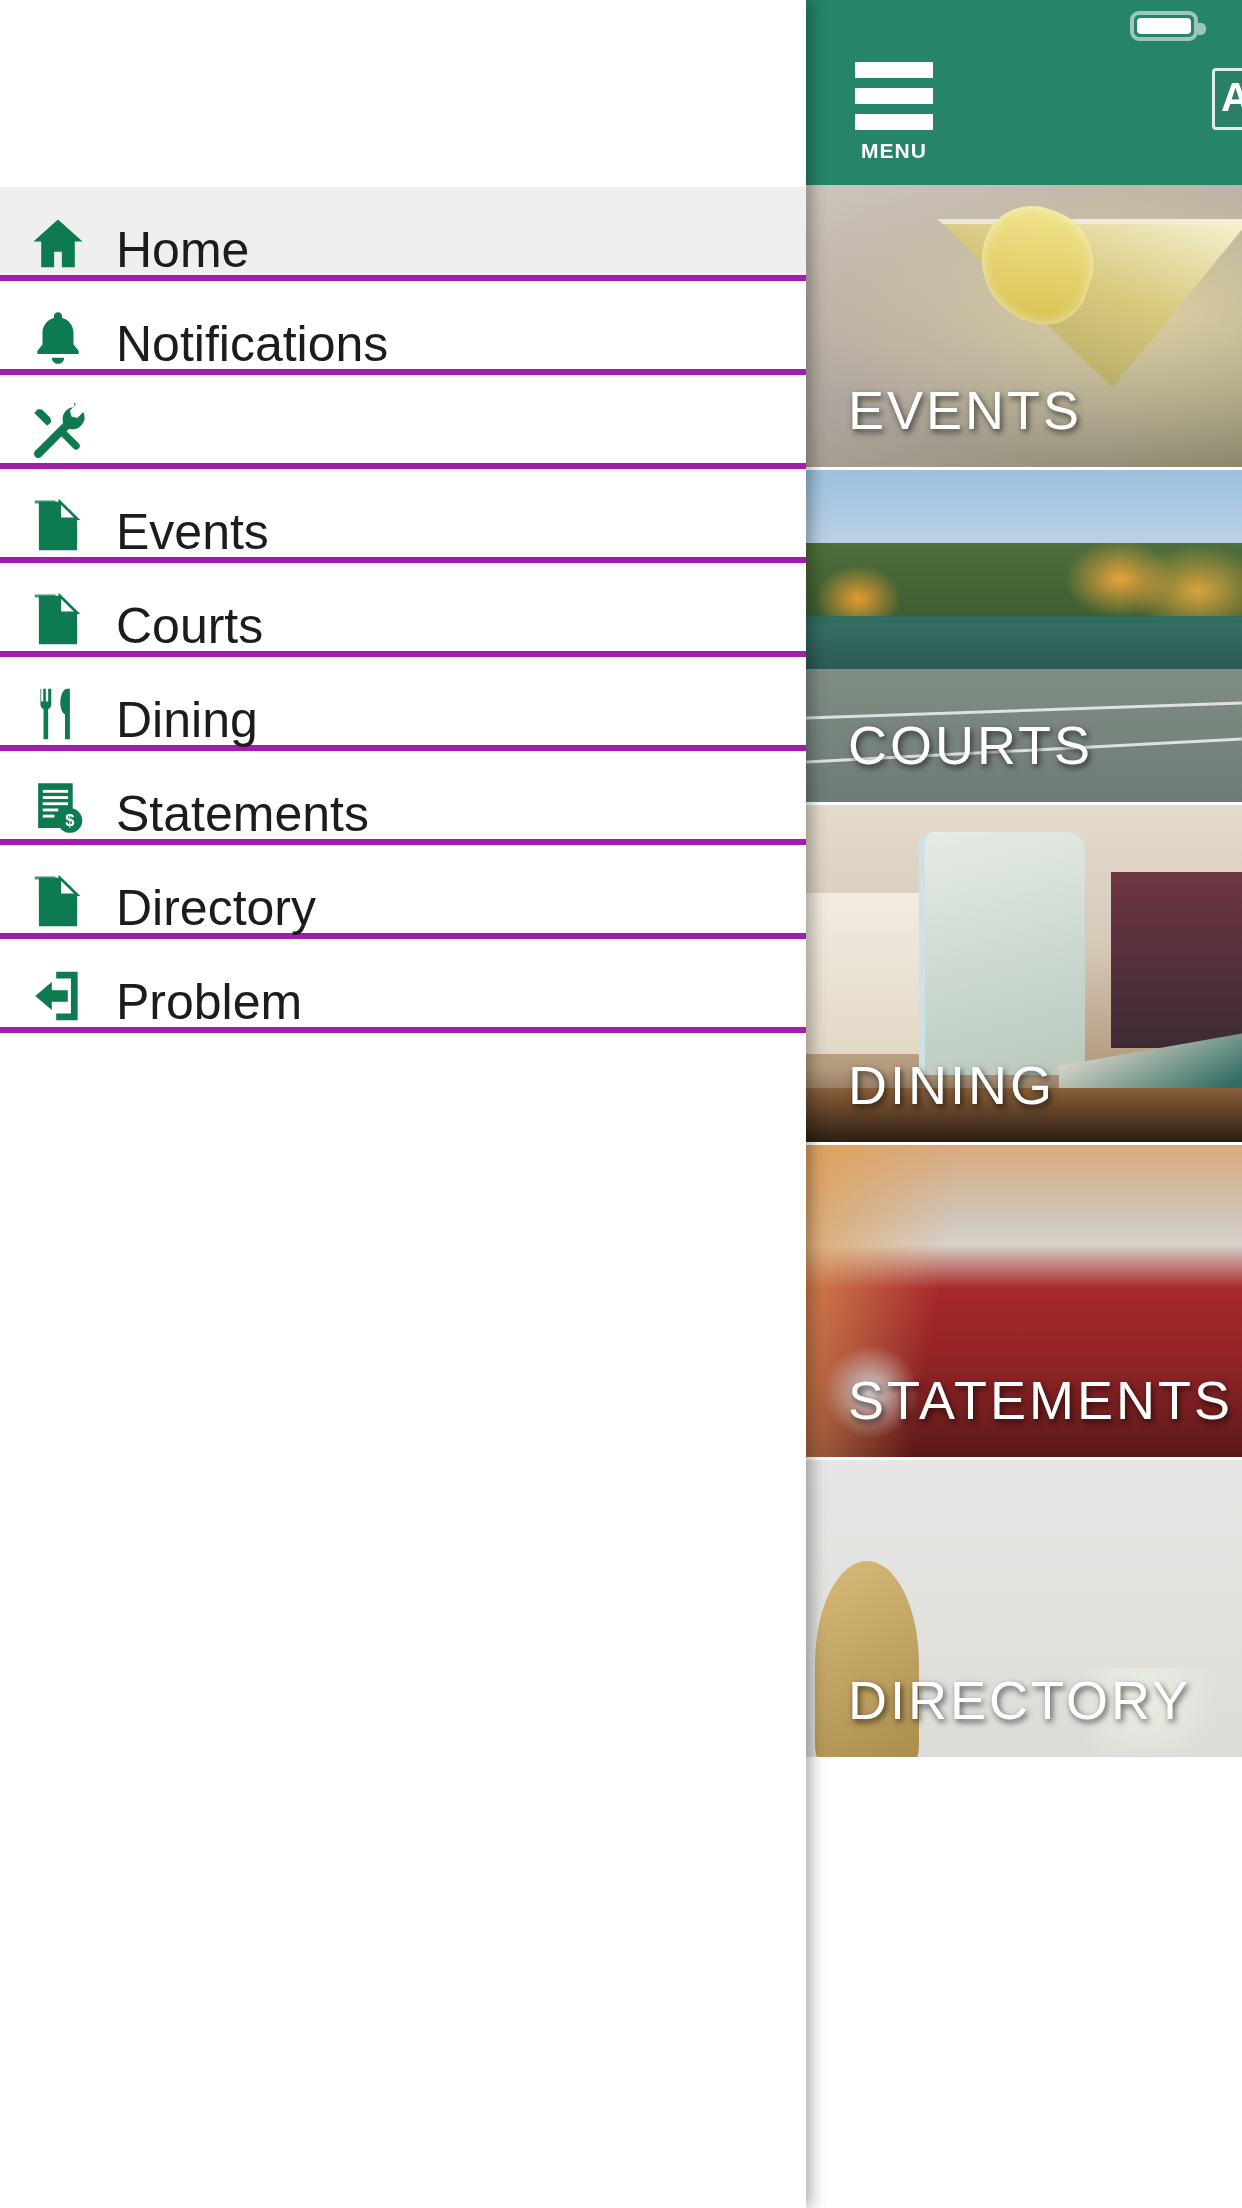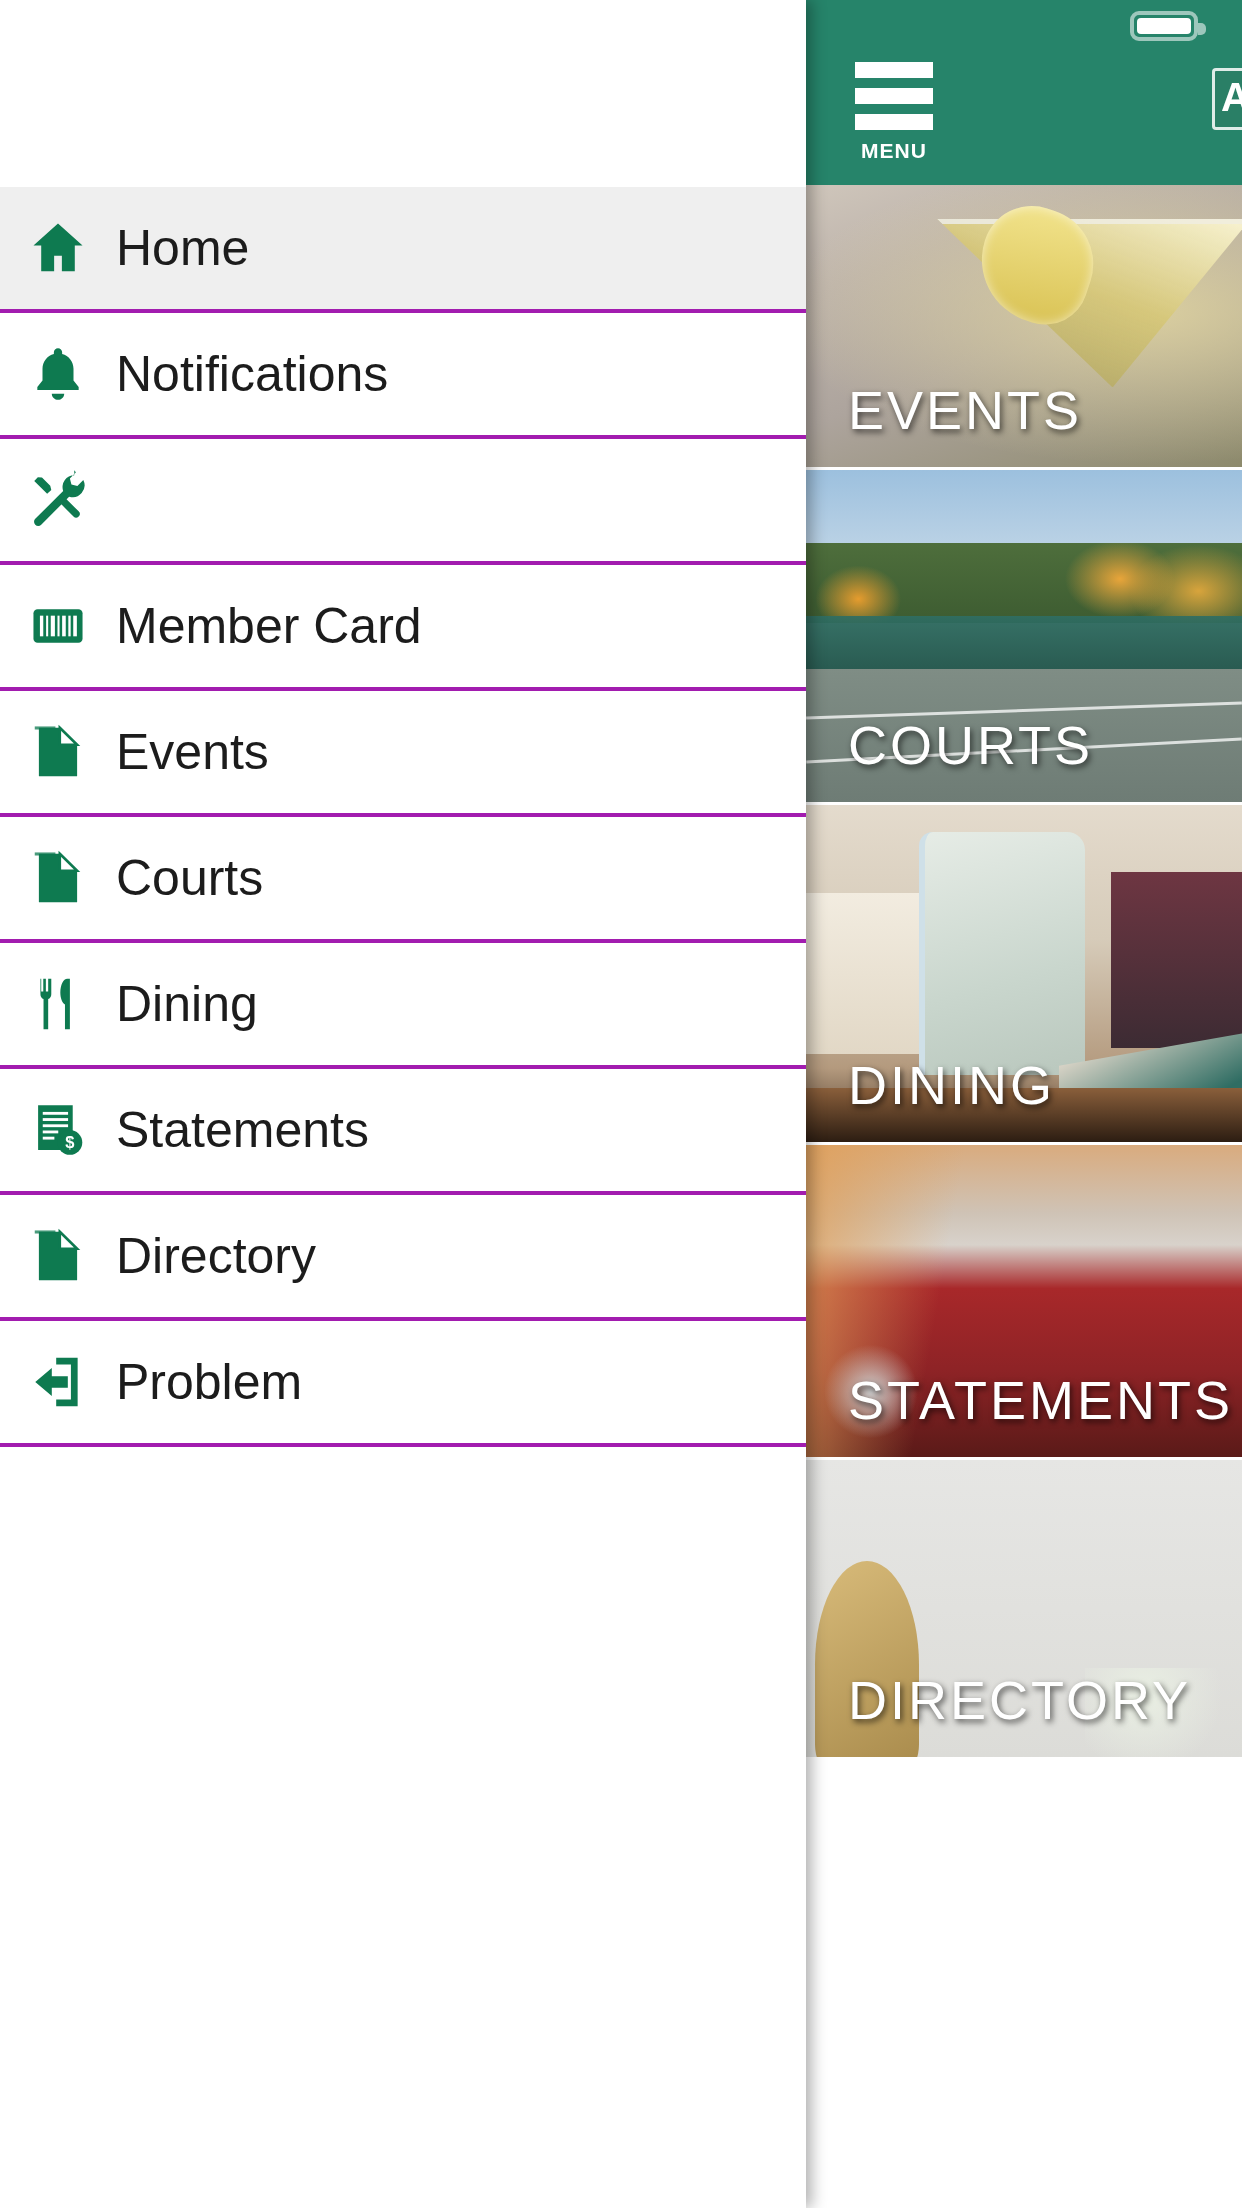--- a/index.html
+++ b/index.html
@@ -191,25 +191,25 @@
     z-index:5;
     box-shadow:6px 0 14px rgba(0,0,0,.30);
   }
   #drawer-top-spacer {
     height:187px;
     background:#ffffff;
   }
   #nav-list { width:806px; }
   .nav-item {
     position:relative;
-    height:126px;
+    height:94px;
     display:flex;
-    align-items:center;
-    background:#ffffff;
-    border-bottom:4px solid #a21caf;
+    align-items:flex-end;
+    background:#ffffff;
+    border-bottom:6px solid #a21caf;
     cursor:pointer;
   }
   .nav-item.active { background:#efefef; }
   .nav-icon {
     width:116px;
     min-width:116px;
     display:flex;
     align-items:center;
     justify-content:center;
   }
@@ -317,37 +317,20 @@
         <span class="nav-icon">
           <svg width="62" height="62" viewBox="0 0 24 24" fill="#0E7A50">
             <path d="M4.2 3.2 2.8 4.6l5 5 1.6-1.5-.4-1.6-3.2-3.2zM20 16.4l-5.2-5.2-2 2 5.2 5.2a1.4 1.4 0 0 0 2-2z"></path>
             <path d="M18.3 2.4a4.6 4.6 0 0 0-4.3 6.1L3.2 19.3a1.6 1.6 0 0 0 2.3 2.3L16.3 10.7a4.6 4.6 0 0 0 5.5-6.4l-2.3 2.3-2.3-.6-.6-2.3 2.3-2.3a4.7 4.7 0 0 0-.6-.9z"></path>
           </svg>
         </span>
       </div>
       <div class="nav-item">
         <span class="nav-icon">
           <svg width="62" height="62" viewBox="0 0 24 24" fill="#0E7A50">
-            <rect x="2.5" y="5.5" width="19" height="13" rx="1.6"></rect>
-            <g fill="#fff">
-              <rect x="5" y="8" width="1.3" height="8"></rect>
-              <rect x="7.4" y="8" width="0.8" height="8"></rect>
-              <rect x="9.2" y="8" width="1.6" height="8"></rect>
-              <rect x="11.8" y="8" width="0.8" height="8"></rect>
-              <rect x="13.6" y="8" width="1.4" height="8"></rect>
-              <rect x="16" y="8" width="0.9" height="8"></rect>
-              <rect x="17.9" y="8" width="1.4" height="8"></rect>
-            </g>
-          </svg>
-        </span>
-        <span class="nav-label">Member Card</span>
-      </div>
-      <div class="nav-item">
-        <span class="nav-icon">
-          <svg width="62" height="62" viewBox="0 0 24 24" fill="#0E7A50">
             <path d="M4.6 2.6h8.1l6.7 6.6v12.2H4.6z"></path>
             <path d="M12.7 2.6 19.4 9.2h-6.7z" fill="#fff" stroke="#0E7A50" stroke-width="1"></path>
             <path d="M3 2.1h8v1.2H3z" opacity=".75"></path>
           </svg>
         </span>
         <span class="nav-label">Events</span>
       </div>
       <div class="nav-item">
         <span class="nav-icon">
           <svg width="62" height="62" viewBox="0 0 24 24" fill="#0E7A50">

